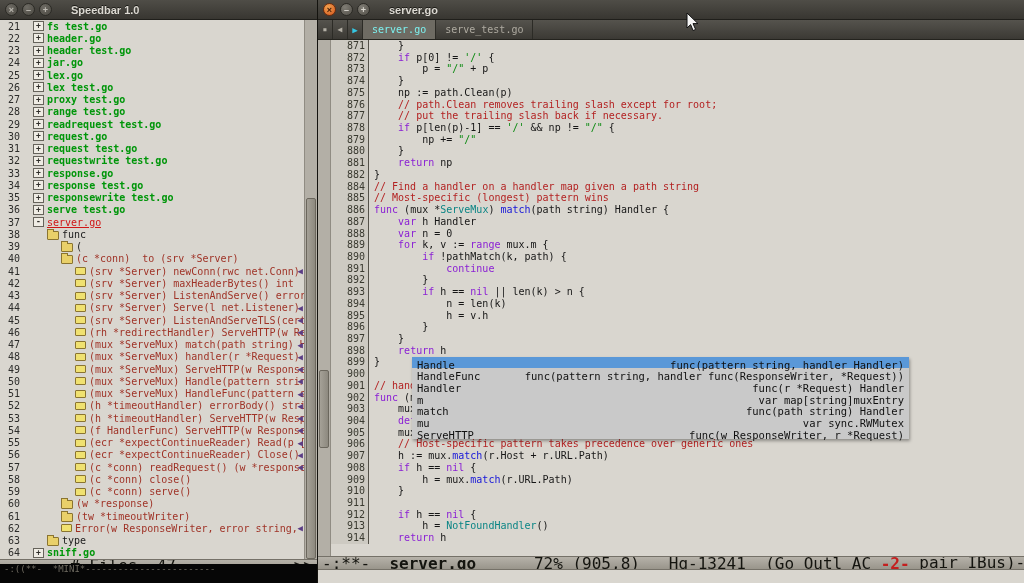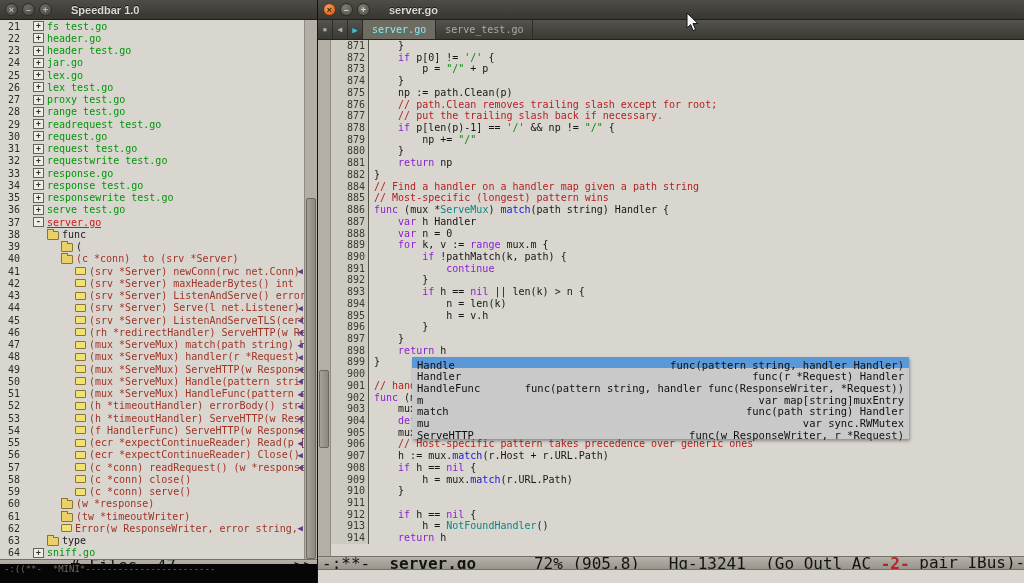--- a/index.html
+++ b/index.html
@@ -19,21 +19,21 @@
 .speedbar-frame{left:0;width:318px;background:#d9d6cf;border-right:1px solid #14130f;}
 .sb-body{position:absolute;top:20px;left:0;right:13px;bottom:24px;overflow:hidden;background:#d9d6cf;}
 .sb-row{position:relative;height:12.25px;display:flex;align-items:center;white-space:pre;font-size:10px;}
 .sb-num{width:20px;text-align:right;color:#2d2d2b;flex:none;margin-right:13px;}
 .sb-icon{flex:none;margin-right:3px;display:inline-block;}
 .icon-box{width:11px;height:10px;border:1px solid #66635b;background:#efece4;color:#2e2c28;font:bold 8px/8px "DejaVu Sans Mono",monospace;text-align:center;}
 .icon-folder{width:12px;height:9px;background:#e9d069;border:1px solid #8a7430;border-radius:1px;position:relative;margin-top:2px;}
 .icon-folder:before{content:"";position:absolute;top:-3px;left:-1px;width:5px;height:2px;background:#e9d069;border:1px solid #8a7430;border-bottom:none;}
 .icon-tag{width:11px;height:8px;background:#f0e170;border:1px solid #8a7430;border-radius:1px;}
 .sb-label{overflow:hidden;}
-.sb-label.file{color:#00960a;}
+.sb-label.file{color:#00960a;font-weight:bold;}
 .sb-label.sel{color:#d01616;text-decoration:underline;}
 .sb-label.tag{color:#9f3226;}
 .sb-label.grp{color:#1b1b1b;}
 .sb-trunc{position:absolute;right:1px;top:1px;color:#5a3c85;font-size:9px;line-height:10px;}
 .sb-modeline{bottom:11px;height:13px;}
 .sb-modeline .lead{width:66px;flex:none;}
 .sb-mini{position:absolute;bottom:0;height:19px;left:0;right:0;background:#060606;color:#6f6b61;font-size:9px;line-height:11px;padding:0 4px;white-space:pre;overflow:hidden;}
 
 
 .vscroll{position:absolute;width:13px;background:#b3afa6;border-left:1px solid #908c83;border-right:1px solid #908c83;}
@@ -213,22 +213,22 @@
           <div class="ed-line"><span class="ed-num">908</span><span class="ed-code"><span class="tok-p">    </span><span class="tok-k">if</span><span class="tok-p"> h == </span><span class="tok-k">nil</span><span class="tok-p"> {</span></span></div>
           <div class="ed-line"><span class="ed-num">909</span><span class="ed-code"><span class="tok-p">        h = mux.</span><span class="tok-f">match</span><span class="tok-p">(r.URL.Path)</span></span></div>
           <div class="ed-line"><span class="ed-num">910</span><span class="ed-code"><span class="tok-p">    }</span></span></div>
           <div class="ed-line"><span class="ed-num">911</span><span class="ed-code"></span></div>
           <div class="ed-line"><span class="ed-num">912</span><span class="ed-code"><span class="tok-p">    </span><span class="tok-k">if</span><span class="tok-p"> h == </span><span class="tok-k">nil</span><span class="tok-p"> {</span></span></div>
           <div class="ed-line"><span class="ed-num">913</span><span class="ed-code"><span class="tok-p">        h = </span><span class="tok-t">NotFoundHandler</span><span class="tok-p">()</span></span></div>
           <div class="ed-line"><span class="ed-num">914</span><span class="ed-code"><span class="tok-p">    </span><span class="tok-k">return</span><span class="tok-p"> h</span></span></div>
         </div>
       <div class="ac-popup" id="ac-popup">
           <div class="ac-row selected"><span class="ac-name">Handle</span><span class="ac-sig">func(pattern string, handler Handler)</span></div>
+          <div class="ac-row"><span class="ac-name">HandleFunc</span><span class="ac-sig">func(pattern string, handler func(ResponseWriter, *Request))</span></div>
           <div class="ac-row"><span class="ac-name">Handler</span><span class="ac-sig">func(r *Request) Handler</span></div>
-          <div class="ac-row"><span class="ac-name">HandleFunc</span><span class="ac-sig">func(pattern string, handler func(ResponseWriter, *Request))</span></div>
           <div class="ac-row"><span class="ac-name">m</span><span class="ac-sig">var map[string]muxEntry</span></div>
           <div class="ac-row"><span class="ac-name">match</span><span class="ac-sig">func(path string) Handler</span></div>
           <div class="ac-row"><span class="ac-name">mu</span><span class="ac-sig">var sync.RWMutex</span></div>
           <div class="ac-row"><span class="ac-name">ServeHTTP</span><span class="ac-sig">func(w ResponseWriter, r *Request)</span></div>
         </div>
     </div>
 
     <div class="modeline ed-modeline" id="ed-modeline"><span class="ml-p">-:**-  </span><span class="ml-b">server.go</span><span class="ml-p">      72% (905,8)   Hg-13241  (Go Outl AC </span><span class="ml-warn">-2-</span><span class="ml-p"> pair IBus)--4:11下午--------------------------------</span></div>
     <div class="ed-mini"></div>
   </section>

